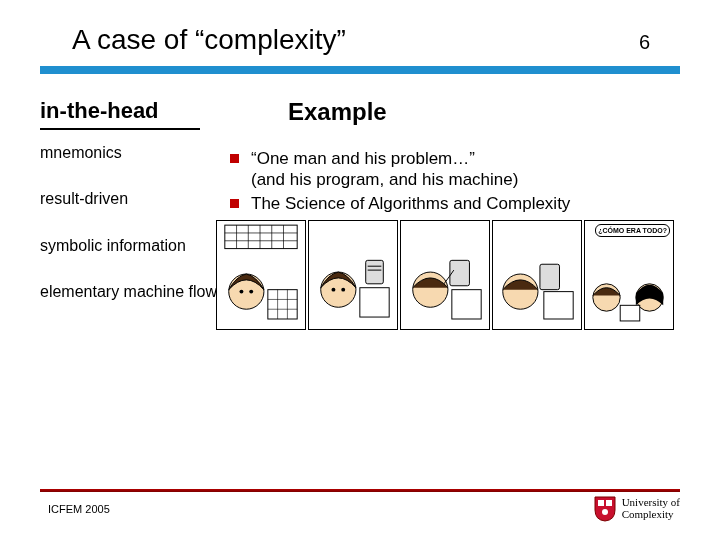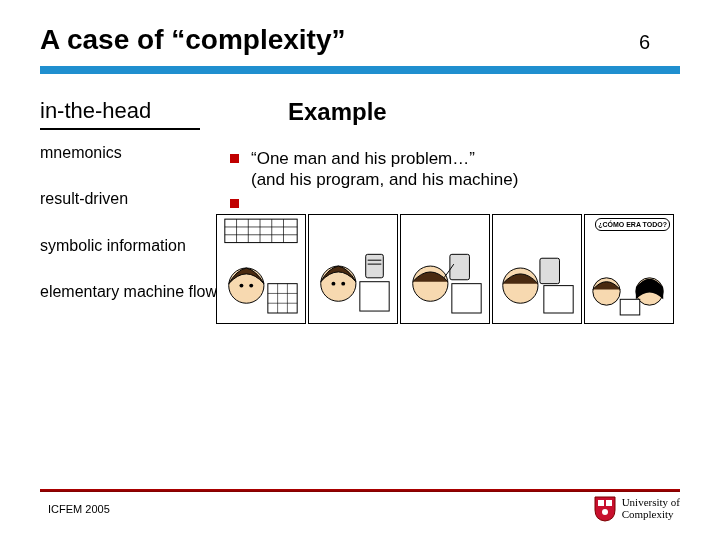--- a/index.html
+++ b/index.html
@@ -16,41 +16,42 @@
     padding: 24px 40px 0 40px;
   }
   .title-row {
     display: flex;
     justify-content: space-between;
     align-items: baseline;
     padding-right: 30px;
   }
   .title {
     font-size: 28px;
-    font-weight: bold;
+    font-weight: normal;
+    margin-left: 32px;
   }
   .pagenum {
     font-size: 20px;
   }
   .rule {
     height: 8px;
     background: #1f8fcf;
     margin: 10px 0 0 0;
   }
   .body {
     display: flex;
     margin-top: 24px;
   }
   .sidebar {
     width: 180px;
     flex-shrink: 0;
   }
   .side-head {
     font-size: 22px;
-    font-weight: normal;
+    font-weight: bold;
     margin-bottom: 4px;
   }
   .side-rule {
     width: 160px;
     height: 2px;
     background: #000;
     margin-bottom: 14px;
   }
   .side-item {
     font-size: 16px;
@@ -182,20 +183,23 @@
       <div class="bullets">
         <div class="bullet">
           <div class="sq"></div>
           <div>
             <span>“One man and his problem…”</span><br>
             <span>(and his program, and his machine)</span>
           </div>
         </div>
         <div class="bullet">
           <div class="sq"></div>
+          <div>
+            <span>The Science of Algorithms and Complexity</span>
+          </div>
         </div>
       </div>
 
       <div class="comic">
 
         <div class="panel">
           <svg viewBox="0 0 90 110">
             <rect x="8" y="4" width="74" height="24" fill="#fff" stroke="#000"></rect>
             <g stroke="#000" stroke-width="0.7">
               <line x1="8" y1="12" x2="82" y2="12"></line>

